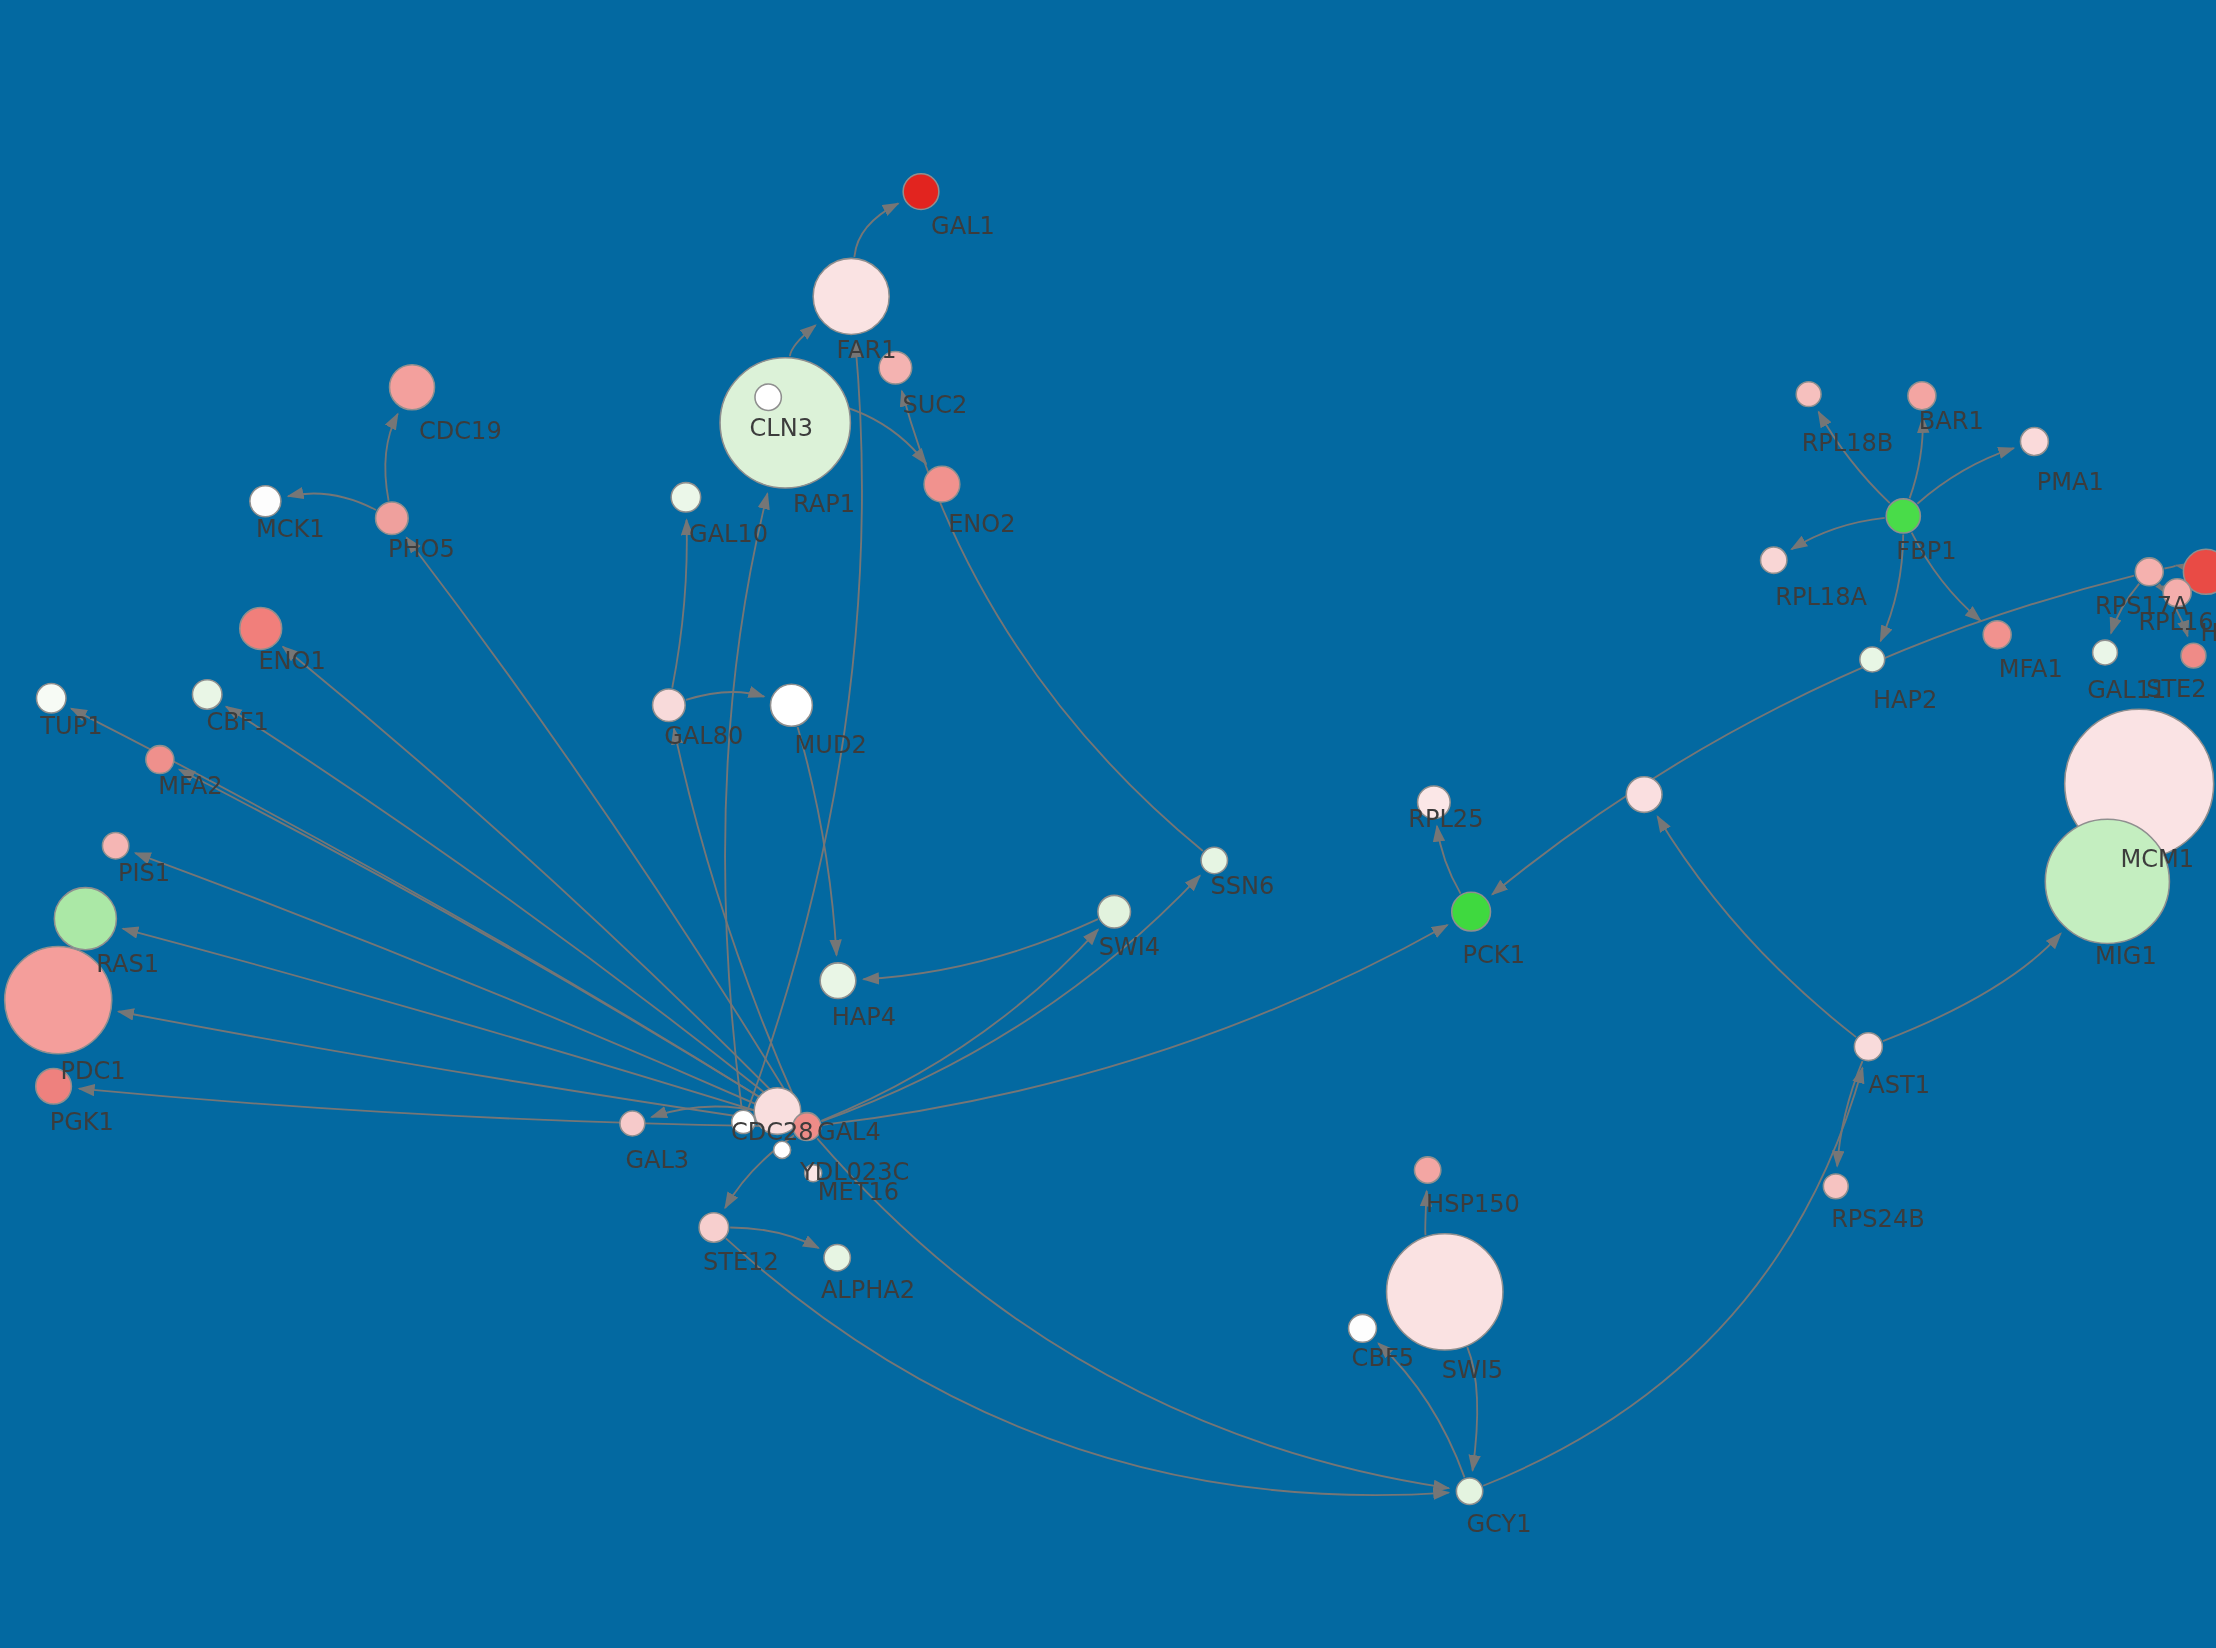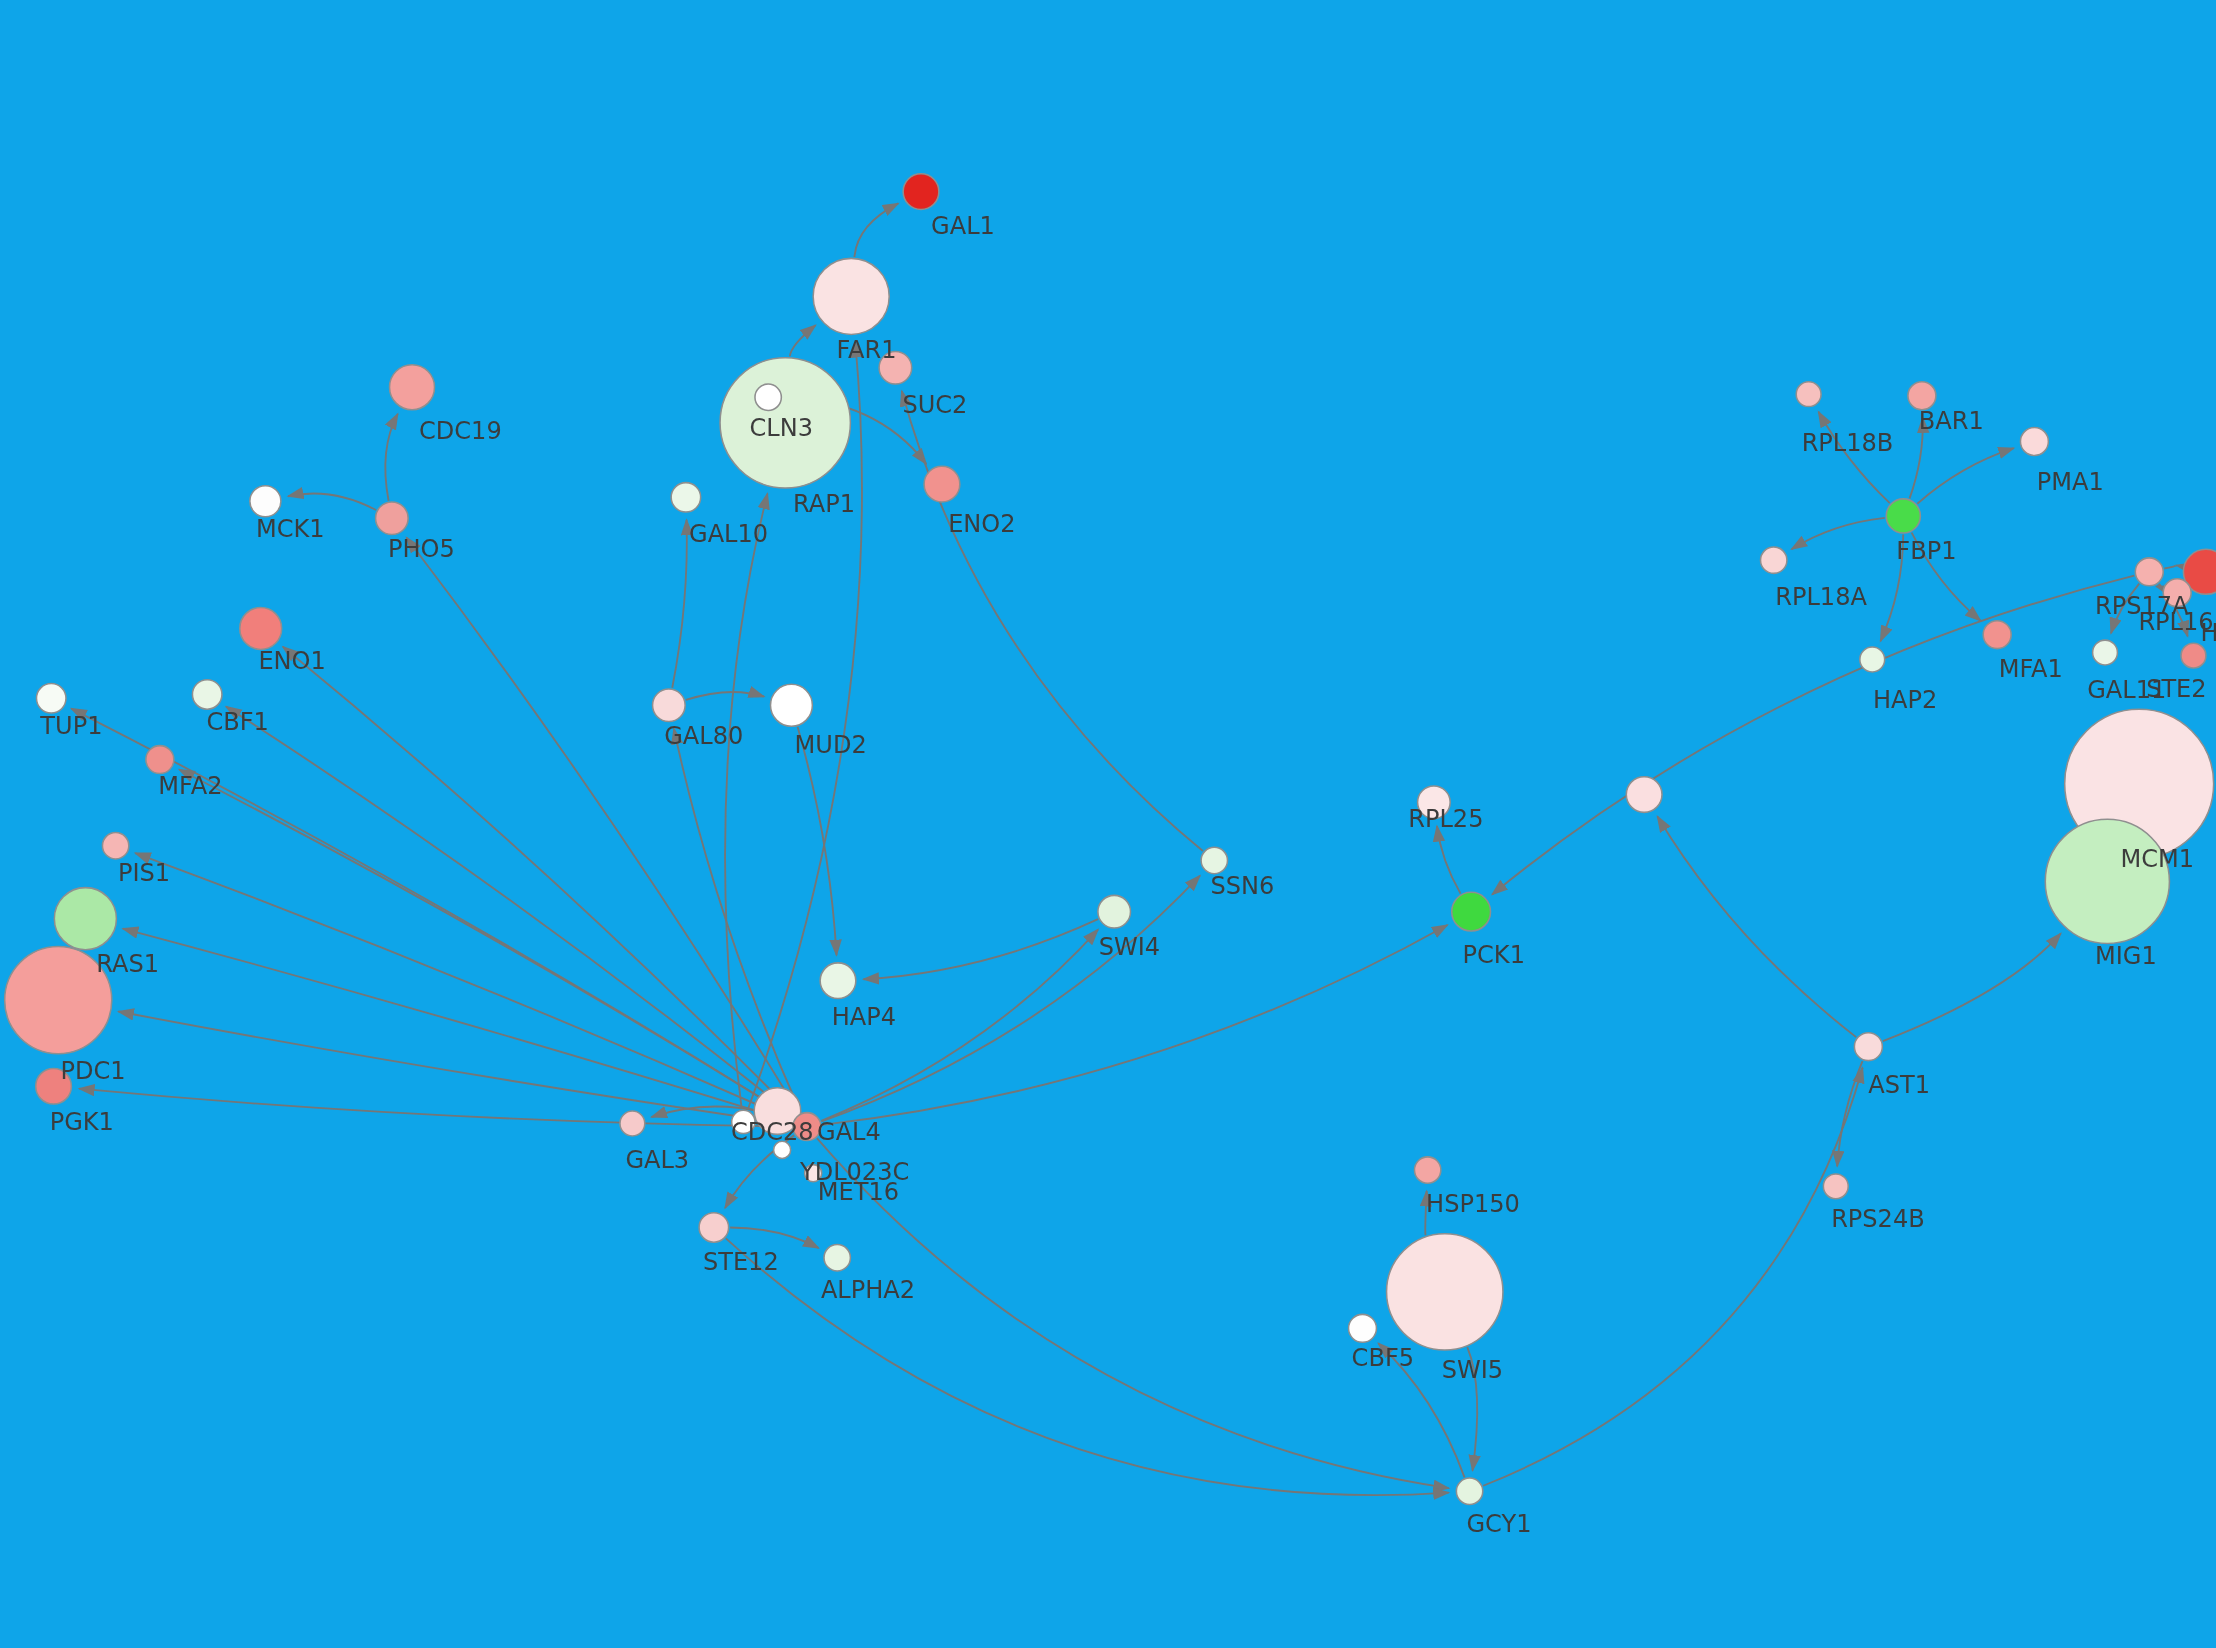--- a/index.html
+++ b/index.html
@@ -1,21 +1,21 @@
 <!DOCTYPE html>
 <html style="font-size:12.4px"><head>
 <meta charset="utf-8">
 <style>
   html, body { margin: 0; padding: 0; background: #ffffff; }
   body { width: 2216px; height: 1648px; }
   #canvas {
     position: relative;
     width: 2216px;
     height: 1648px;
-    background: #0ea5e9;
+    background: #0369a1;
     overflow: hidden;
   }
   svg { display: block; }
   .edge {
     fill: none;
     stroke: #767676;
     stroke-width: 2.4px;
   }
   .node {
     stroke: #8f8f8f;

